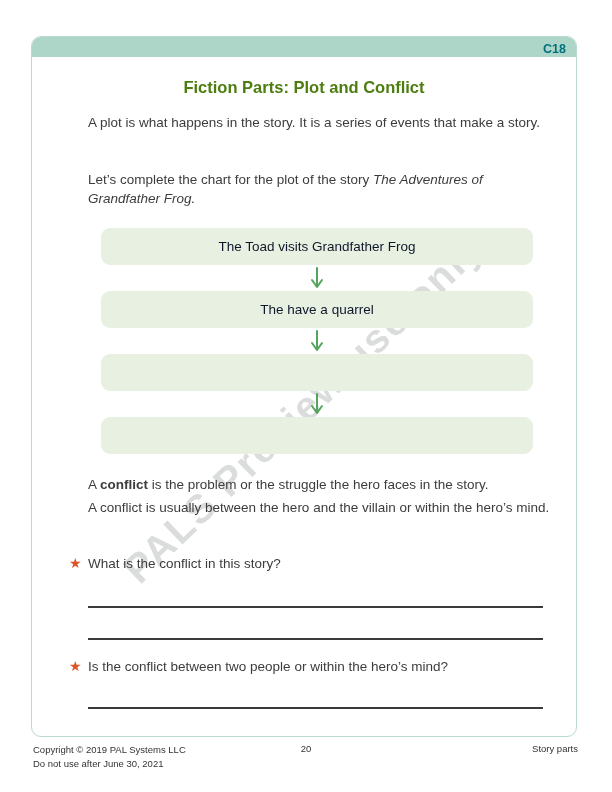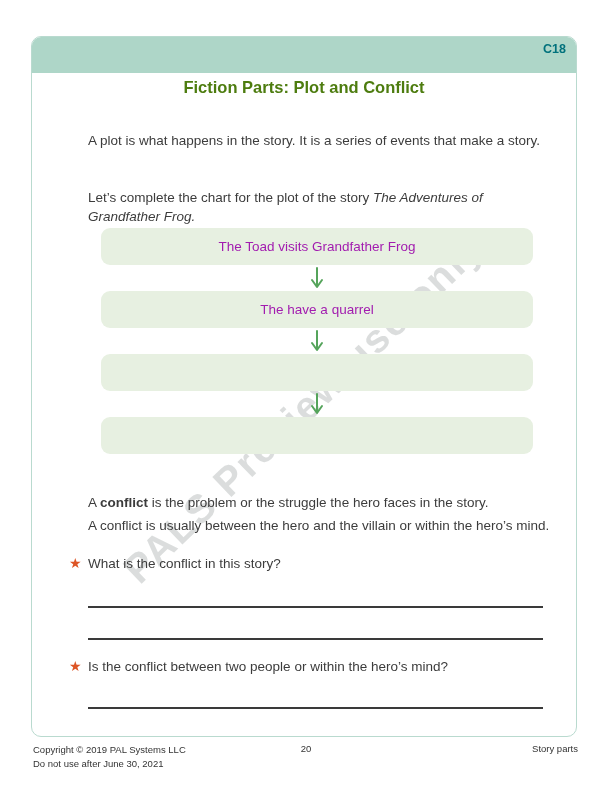--- a/index.html
+++ b/index.html
@@ -7,39 +7,39 @@
     --box-green:#e7f0e1; --arrow-green:#55a45b; --star-orange:#dd5526;
     --ink:#3c3c3c;
   }
   *{margin:0;padding:0;box-sizing:border-box;}
   html,body{width:612px;height:792px;background:#ffffff;}
   body{position:relative;font-family:"Liberation Sans","DejaVu Sans",sans-serif;color:var(--ink);}
 
   .frame{position:absolute;left:31px;top:36px;width:546px;height:701px;
          background:#fff;border:1.5px solid var(--border-teal);border-radius:10px;overflow:hidden;}
 
-  .header-bar{position:absolute;left:0;top:0;right:0;height:36px;background:var(--accent-teal);
+  .header-bar{position:absolute;left:0;top:0;right:0;height:20px;background:var(--accent-teal);
               z-index:2;}
   .tag{position:absolute;right:10px;top:0;line-height:25px;font-weight:bold;
        font-size:12.5px;color:var(--tag-text);}
 
   .page-title{position:absolute;left:0;top:41px;width:100%;text-align:center;
               font-size:16.5px;font-weight:bold;color:#4d7c0f;z-index:2;}
 
-  .para{position:absolute;font-size:13.5px;line-height:1.42;z-index:2;margin-top:18px;}
+  .para{position:absolute;font-size:13.5px;line-height:1.42;z-index:2;}
   .p-intro1{left:56px;top:76px;width:470px;}
   .p-intro2{left:56px;top:133px;width:430px;}
   .p-conflict1{left:56px;top:438px;width:486px;}
   .p-conflict2{left:56px;top:461px;width:470px;}
   .italic{font-style:italic;}
   .bold{font-weight:bold;}
 
   .flowchart{position:absolute;left:69px;top:191px;width:432px;z-index:1;}
   .flow-box{width:432px;height:37px;background:var(--box-green);border-radius:9px;
-            font-size:13.5px;line-height:37px;text-align:center;color:#a21caf;}
+            font-size:13.5px;line-height:37px;text-align:center;color:#0f172a;}
   .arrow-row{height:26px;display:flex;align-items:center;justify-content:center;}
 
   .question{position:absolute;left:37px;display:flex;align-items:flex-start;z-index:2;}
   .q1{top:517px;}
   .q2{top:620px;}
   .star{font-size:14px;color:var(--star-orange);width:19px;line-height:19px;}
   .q-text{font-size:13.5px;line-height:19px;white-space:nowrap;}
 
   .answer-line{position:absolute;left:56px;width:455px;height:1.5px;background:#3a3a3a;z-index:2;}
   .line-a{top:569px;} .line-b{top:601px;} .line-c{top:670px;}

